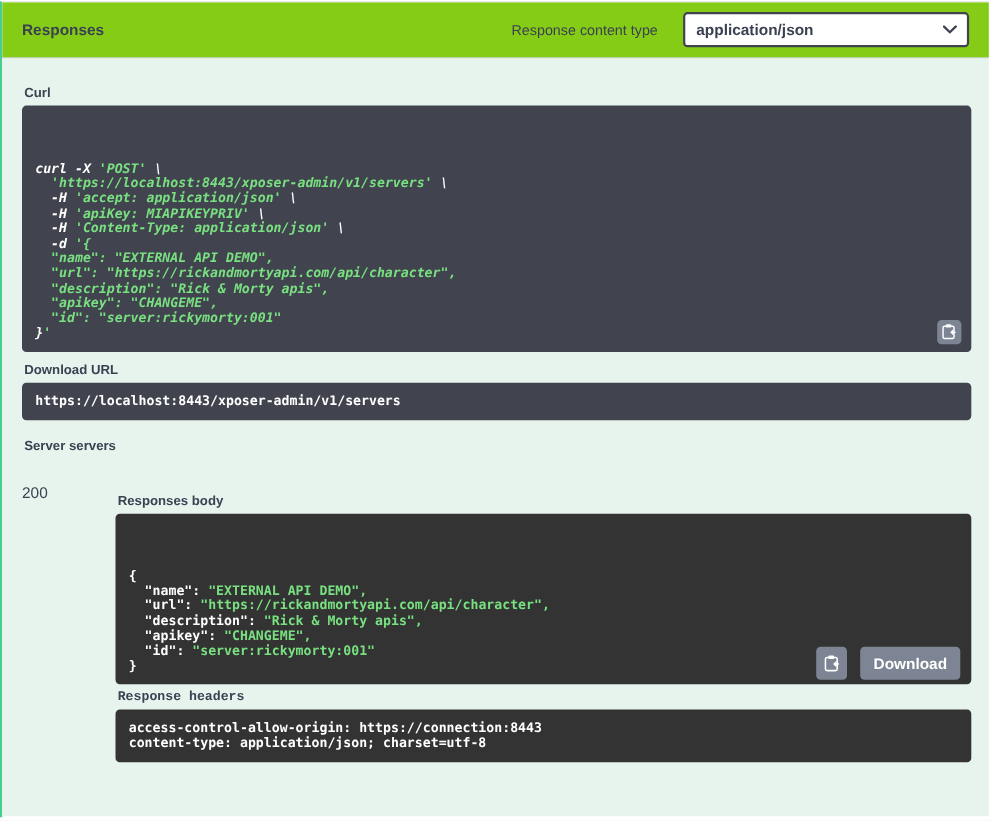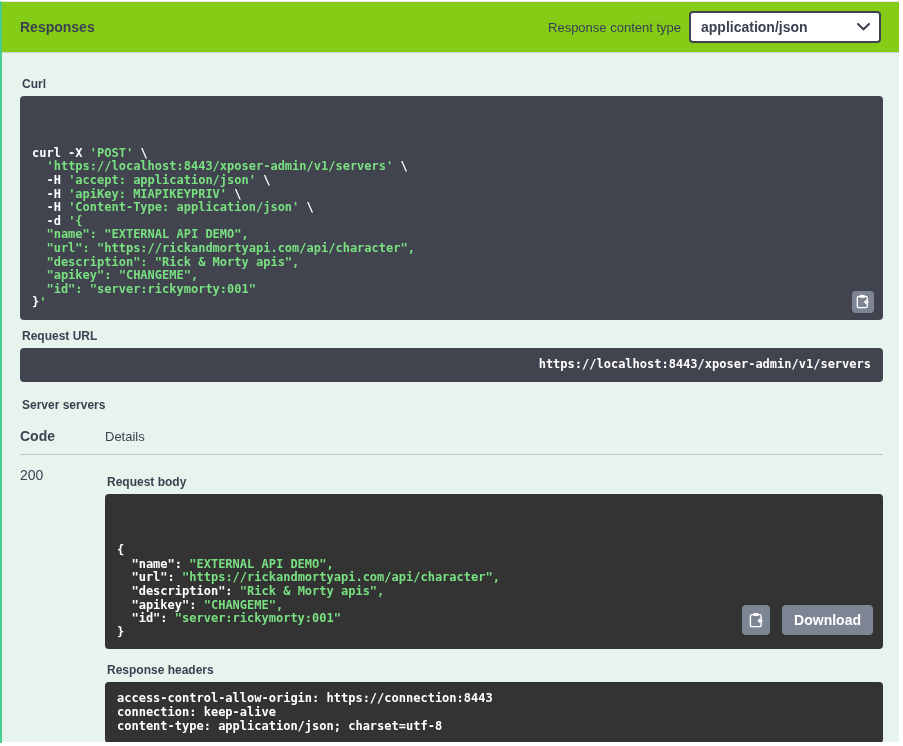--- a/index.html
+++ b/index.html
@@ -22,23 +22,23 @@
     border-left:2px solid var(--accent-green);
     border-top:1px solid #e6e9e7;
     background:#fff;overflow:hidden;
   }
   
   .panel-header{
     height:51px;display:flex;align-items:center;justify-content:space-between;
     padding:0 18px;background:#84cc16;border-bottom:1px solid #ccd2d0;
   }
   .panel-title{font-size:14px;font-weight:700;color:var(--ink);}
-  .content-type-group{display:flex;align-items:center;gap:8px;}
+  .content-type-group{display:flex;align-items:center;gap:23px;}
   .ct-label{font-size:13px;color:var(--ink);}
-  .select-wrap{position:relative;width:192px;height:32px;}
+  .select-wrap{position:relative;width:260px;height:32px;}
   .ct-select{
     width:100%;height:100%;appearance:none;-webkit-appearance:none;-moz-appearance:none;
     border:2px solid var(--dark-curl);border-radius:4px;background:#fff;
     padding:0 32px 0 10px;font-family:"Liberation Sans",sans-serif;
     font-size:14px;font-weight:700;color:var(--ink);cursor:pointer;
   }
   .chev{position:absolute;right:11px;top:12px;pointer-events:none;}
   
   .panel-body{
     background:var(--section-bg);
@@ -49,52 +49,52 @@
   .curl-label{margin-top:12px;}
   
   .code{
     font-family:"DejaVu Sans Mono",monospace;font-size:12px;font-weight:600;
     line-height:13.6px;white-space:pre;color:#fff;border-radius:4px;
     position:relative;overflow:hidden;
   }
   .code-line{min-height:13.6px;}
   .tok-w{color:#ffffff;}
   .tok-g{color:var(--code-green);}
-  .curl-pre{background:var(--dark-curl);padding:10px 12px;margin-bottom:9px;}
-  .url-pre{background:var(--dark-curl);padding:10px 12px;margin-bottom:16px;text-align:right;}
+  .curl-pre{background:var(--dark-curl);padding:10px 12px;margin-bottom:9px;font-style:italic;}
+  .url-pre{background:var(--dark-curl);padding:10px 12px;margin-bottom:16px;}
   .dark-micro{background:var(--dark-micro);}
   .body-pre{padding:10px 12px;}
   .headers-pre{padding:10px 12px;margin-bottom:6px;}
   
   .copy-btn{
     border:none;background:var(--btn-gray);border-radius:4px;cursor:pointer;
     display:flex;align-items:center;justify-content:center;padding:0;
   }
   .curl-copy{position:absolute;right:9px;bottom:7px;width:22px;height:22px;}
-  .body-actions{position:absolute;right:10px;bottom:14px;display:flex;gap:12px;align-items:center;}
+  .body-actions{position:absolute;right:10px;bottom:4px;display:flex;gap:12px;align-items:center;}
   .body-copy{width:28px;height:30px;}
   .download-btn{
     border:none;background:var(--btn-gray);border-radius:4px;cursor:pointer;
     height:30px;padding:0 12px;color:#fff;font-family:"Liberation Sans",sans-serif;
     font-size:14px;font-weight:700;
   }
   
   .resp-table{margin-top:16px;}
   .resp-thead{
     display:flex;align-items:baseline;padding-bottom:10px;
     border-bottom:1px solid rgba(59,65,81,.25);
   }
   .col-code{width:85px;flex:0 0 85px;}
   .th-code{font-size:14px;font-weight:700;color:var(--ink);}
   .th-details{font-size:13px;font-weight:400;color:var(--ink);}
   .resp-row{display:flex;padding-top:12px;}
   .code-val{font-size:14px;color:var(--ink);}
   .details-col{flex:1;min-width:0;}
   .rb-label{margin-top:8px;}
-  .hdrs-label{margin-top:14px;}
+  .hdrs-label{margin-top:4px;font-family:Liberation Mono, monospace;}
 </style>
 </head>
 <body>
 
 <div class="opblock">
 
   <div class="panel-header">
     <div class="panel-title">Responses</div>
     <div class="content-type-group">
       <span class="ct-label">Response content type</span>
@@ -115,49 +115,45 @@
     <div class="code curl-pre">
       <button class="copy-btn curl-copy">
         <svg width="14" height="15" viewBox="0 0 16 17">
           <rect x="1.5" y="2.8" width="11.4" height="12.8" rx="1.6" fill="none" stroke="#fff" stroke-width="1.5"></rect>
           <rect x="4.4" y="0.9" width="5.6" height="3.4" rx="1" fill="#fff"></rect>
           <path d="M14.6 9.2h-4.2M12.3 6.9l-2.4 2.3 2.4 2.3" stroke="#fff" stroke-width="1.4" fill="none"></path>
         </svg>
       </button>
     <div class="code-line"><span class="tok-w">curl -X </span><span class="tok-g">'POST'</span><span class="tok-w"> \</span></div><div class="code-line"><span class="tok-w">  </span><span class="tok-g">'https://localhost:8443/xposer-admin/v1/servers'</span><span class="tok-w"> \</span></div><div class="code-line"><span class="tok-w">  -H </span><span class="tok-g">'accept: application/json'</span><span class="tok-w"> \</span></div><div class="code-line"><span class="tok-w">  -H </span><span class="tok-g">'apiKey: MIAPIKEYPRIV'</span><span class="tok-w"> \</span></div><div class="code-line"><span class="tok-w">  -H </span><span class="tok-g">'Content-Type: application/json'</span><span class="tok-w"> \</span></div><div class="code-line"><span class="tok-w">  -d </span><span class="tok-g">'{</span></div><div class="code-line"><span class="tok-g">  "name": "EXTERNAL API DEMO",</span></div><div class="code-line"><span class="tok-g">  "url": "https://rickandmortyapi.com/api/character",</span></div><div class="code-line"><span class="tok-g">  "description": "Rick &amp; Morty apis",</span></div><div class="code-line"><span class="tok-g">  "apikey": "CHANGEME",</span></div><div class="code-line"><span class="tok-g">  "id": "server:rickymorty:001"</span></div><div class="code-line"><span class="tok-w">}</span><span class="tok-g">'</span></div></div>
 
-    <div class="section-label">Request URL</div>
+    <div class="section-label">Download URL</div>
     <div class="code url-pre"><span class="tok-w">https://localhost:8443/xposer-admin/v1/servers</span></div>
 
     <div class="section-label">Server servers</div>
 
     <div class="resp-table">
-      <div class="resp-thead">
-        <div class="col-code th-code">Code</div>
-        <div class="th-details">Details</div>
-      </div>
 
       <div class="resp-row">
         <div class="col-code code-val">200</div>
 
         <div class="details-col">
-          <div class="section-label rb-label">Request body</div>
+          <div class="section-label rb-label">Responses body</div>
           <div class="code dark-micro body-pre">
             <div class="body-actions">
               <button class="copy-btn body-copy">
                 <svg width="15" height="16" viewBox="0 0 16 17">
                   <rect x="1.5" y="2.8" width="11.4" height="12.8" rx="1.6" fill="none" stroke="#fff" stroke-width="1.5"></rect>
                   <rect x="4.4" y="0.9" width="5.6" height="3.4" rx="1" fill="#fff"></rect>
                   <path d="M14.6 9.2h-4.2M12.3 6.9l-2.4 2.3 2.4 2.3" stroke="#fff" stroke-width="1.4" fill="none"></path>
                 </svg>
               </button>
               <button class="download-btn">Download</button>
             </div>
           <div class="code-line"><span class="tok-w">{</span></div><div class="code-line"><span class="tok-w">  "name": </span><span class="tok-g">"EXTERNAL API DEMO",</span></div><div class="code-line"><span class="tok-w">  "url": </span><span class="tok-g">"https://rickandmortyapi.com/api/character",</span></div><div class="code-line"><span class="tok-w">  "description": </span><span class="tok-g">"Rick &amp; Morty apis",</span></div><div class="code-line"><span class="tok-w">  "apikey": </span><span class="tok-g">"CHANGEME",</span></div><div class="code-line"><span class="tok-w">  "id": </span><span class="tok-g">"server:rickymorty:001"</span></div><div class="code-line"><span class="tok-w">}</span></div></div>
 
           <div class="section-label hdrs-label">Response headers</div>
-          <div class="code dark-micro headers-pre"><div class="code-line">access-control-allow-origin: https://connection:8443</div><div class="code-line">connection: keep-alive</div><div class="code-line">content-type: application/json; charset=utf-8</div></div>
+          <div class="code dark-micro headers-pre"><div class="code-line">access-control-allow-origin: https://connection:8443</div><div class="code-line">content-type: application/json; charset=utf-8</div></div>
         </div>
       </div>
     </div>
 
   </div>
 </div>
 
 </body></html>

